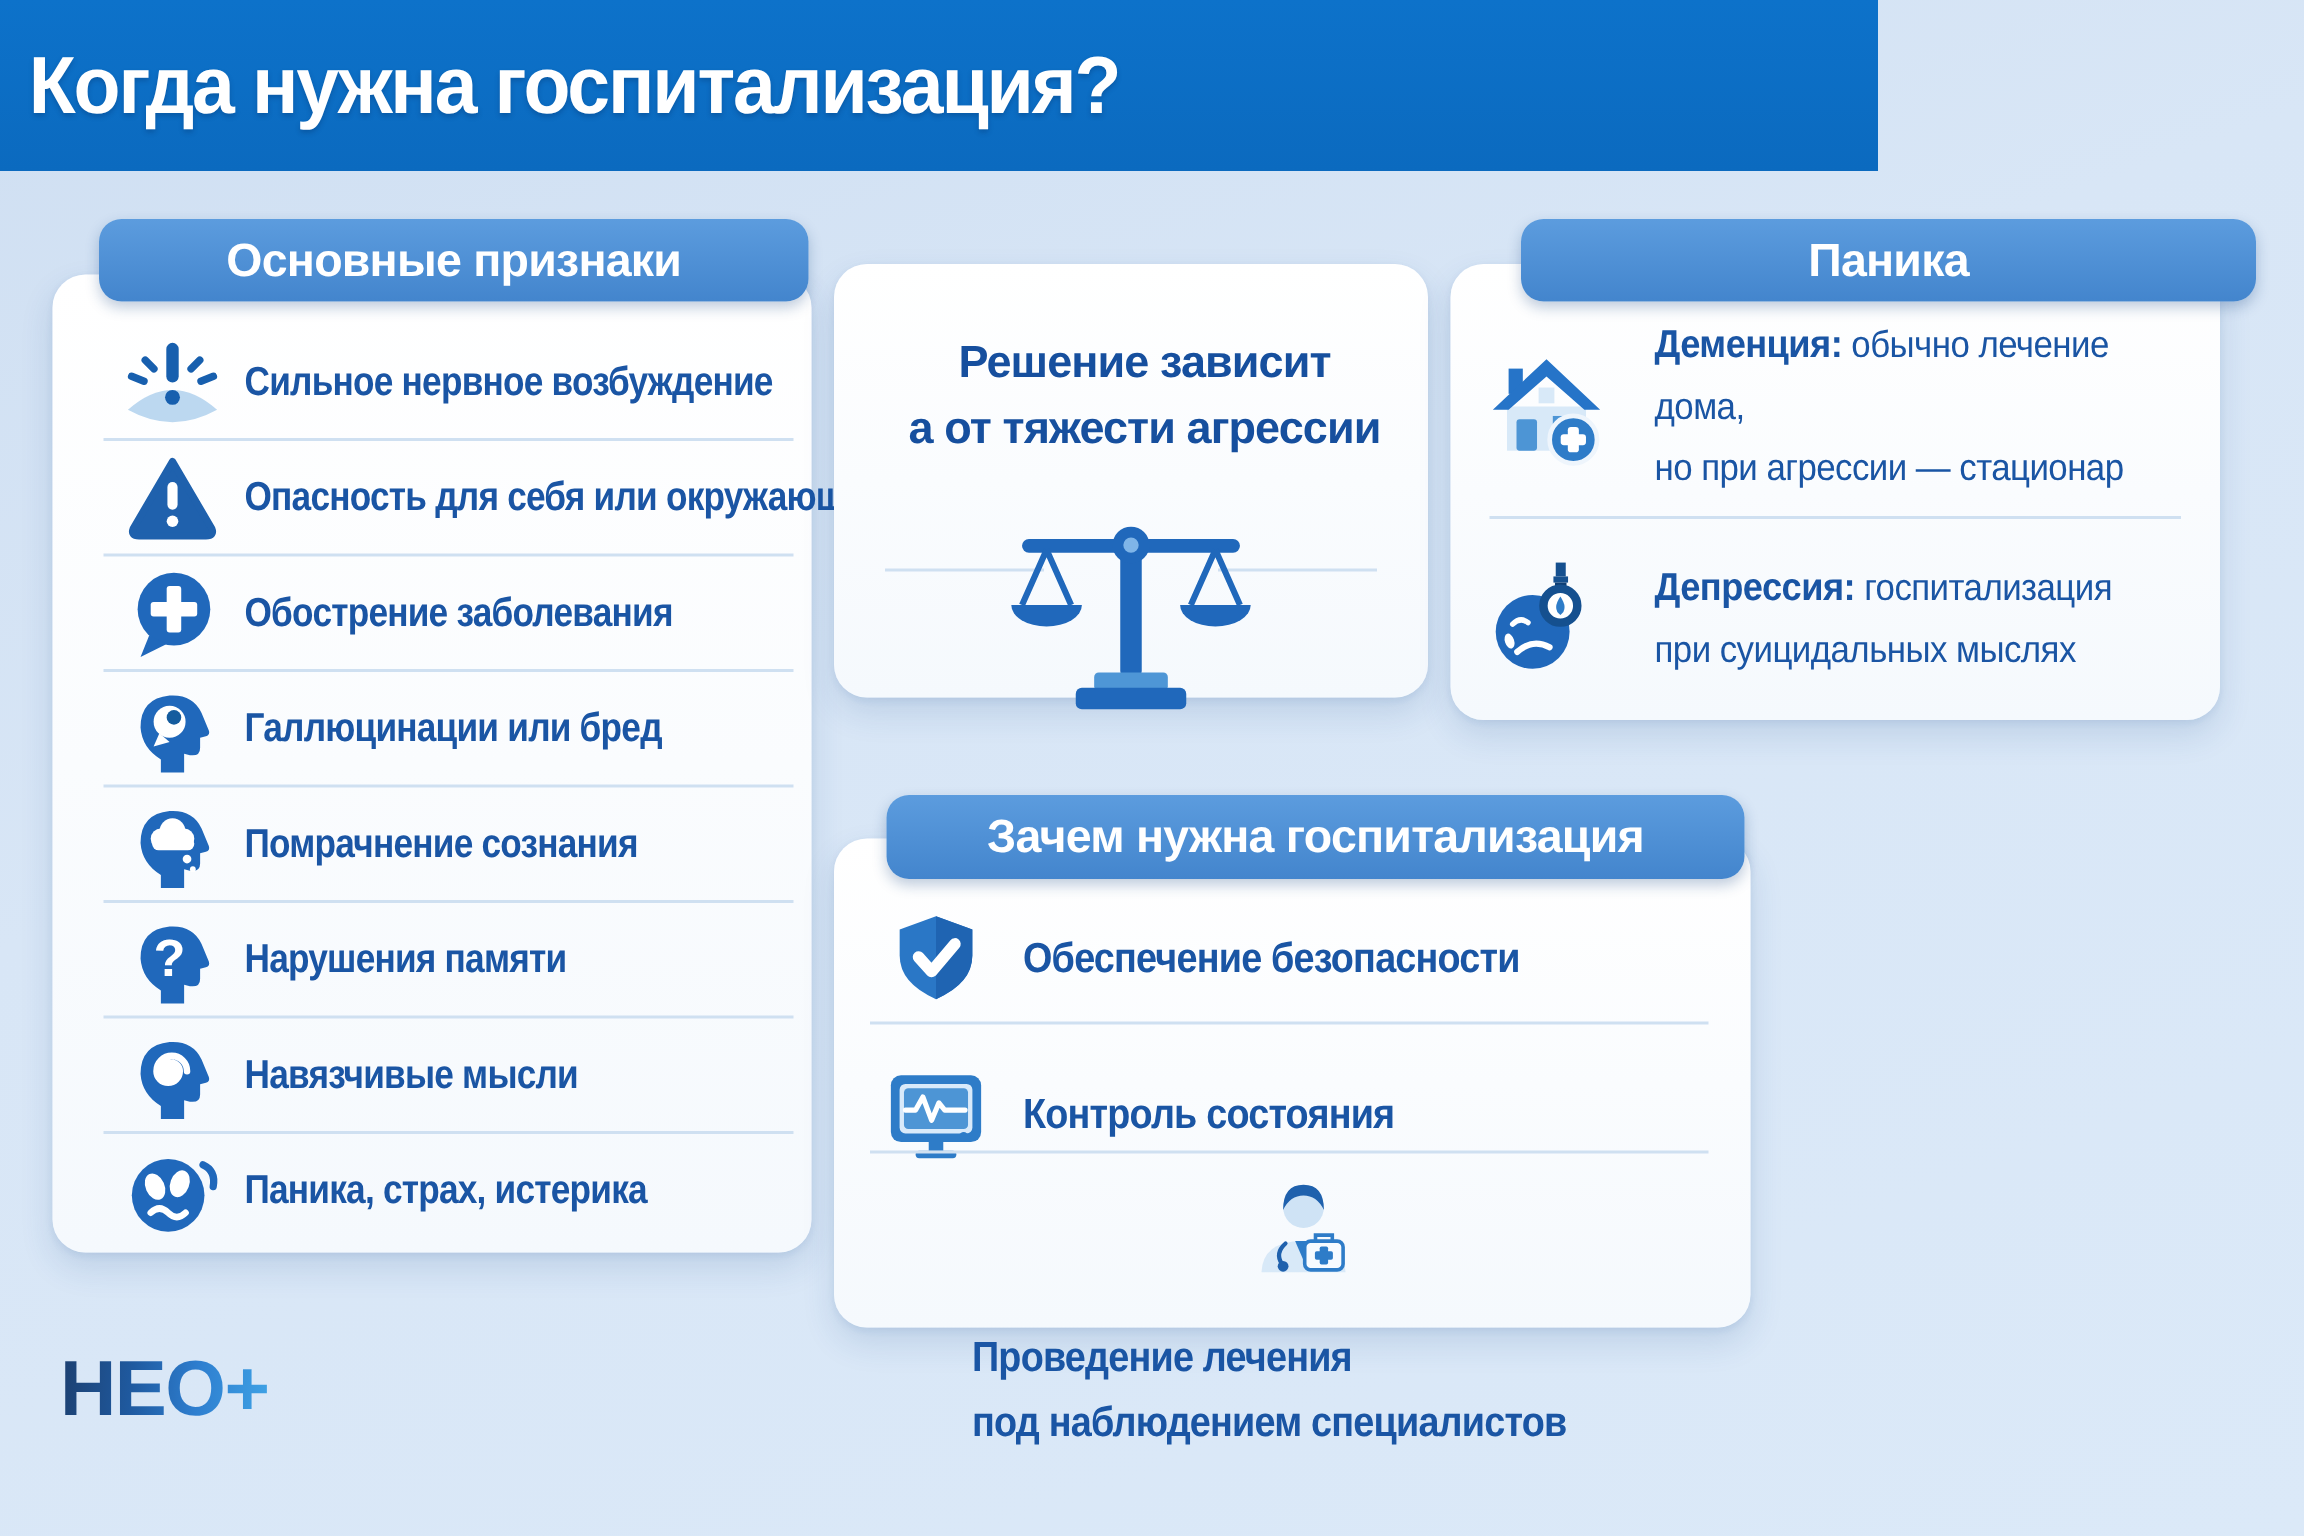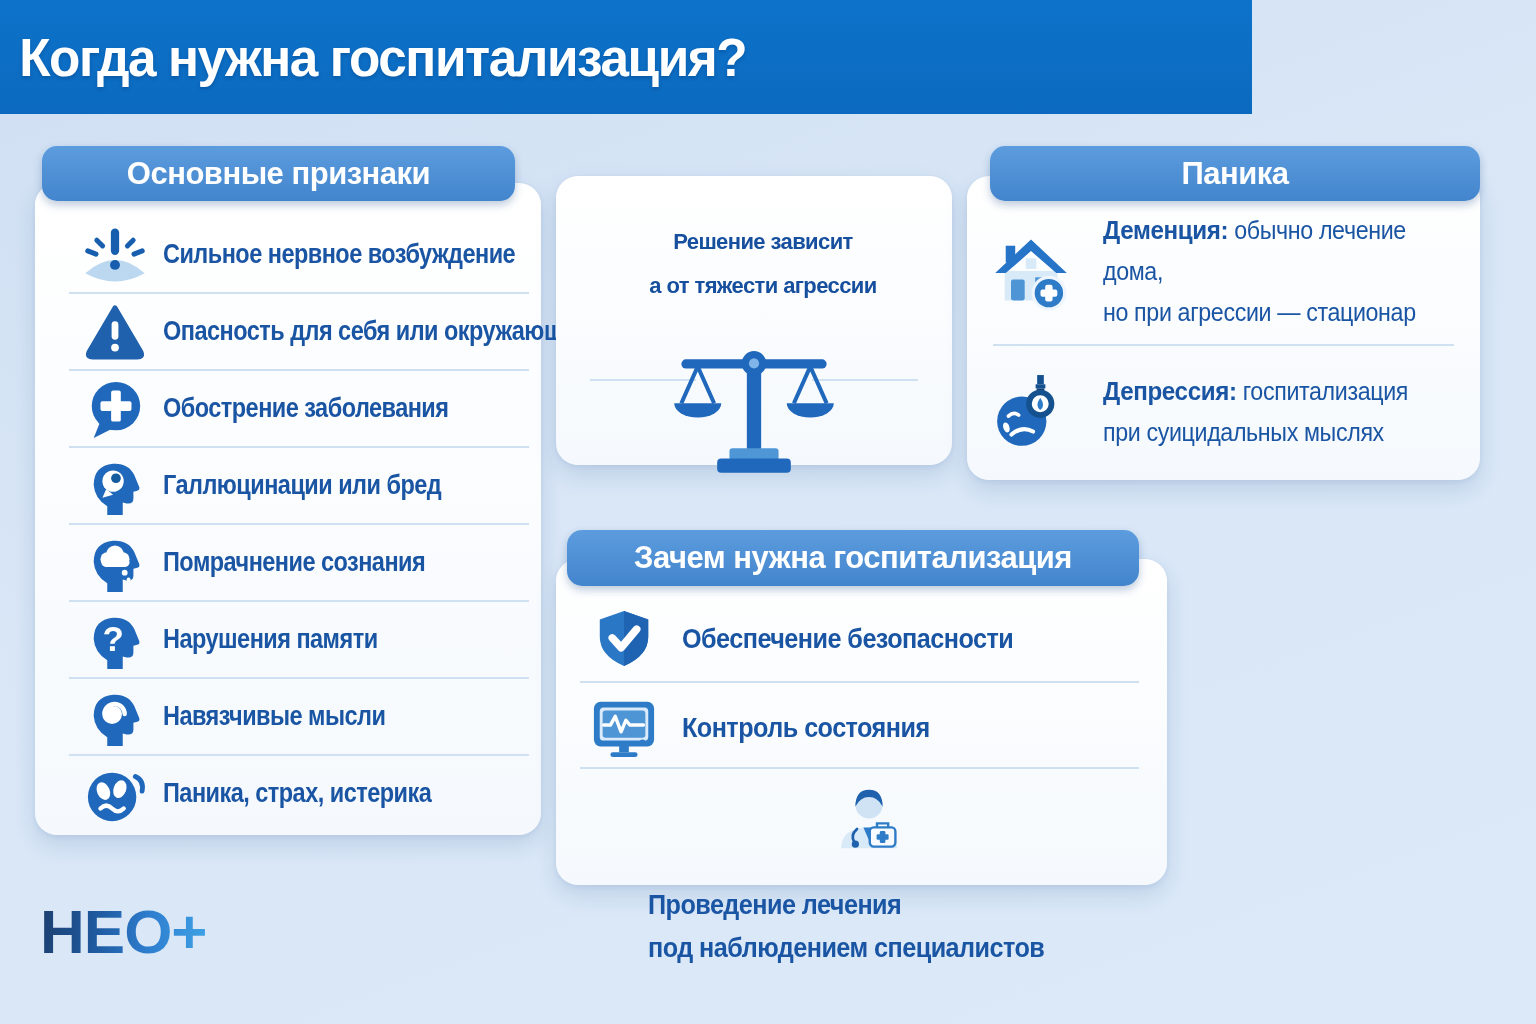--- a/index.html
+++ b/index.html
@@ -17,21 +17,21 @@
   .header-title {
     color:#ffffff; font-size:54px; font-weight:700; letter-spacing:-1.5px;
     transform:scaleX(.95); text-shadow:0 2px 4px rgba(0,40,90,.28);
   }
   
   .pill {
     position:absolute; z-index:3;
     background:linear-gradient(180deg,#5c9cde 0%,#4385cd 100%);
     border-radius:15px; box-shadow:0 4px 9px rgba(20,70,130,.28);
     display:flex; align-items:center; justify-content:center;
-    color:#fff; font-size:31px; font-weight:700; letter-spacing:-0.5px;
+    color:#fff; font-size:31px; font-weight:700; letter-spacing:-0.5px;margin-left:24px;
   }
   .card {
     position:absolute; z-index:2;
     background:linear-gradient(180deg,#ffffff 0%,#f5f9fd 100%);
     border-radius:22px;
     box-shadow:0 10px 22px rgba(30,80,140,.14), 0 2px 5px rgba(30,80,140,.08);
   }
   .divider { background:#cfe0f1; height:2px; }
   
   .signs-pill  { left:42px;  top:146px; width:473px; height:55px; }
@@ -40,21 +40,21 @@
   .sign-row    { height:75px; flex:none; display:flex; align-items:center; padding-left:32px; }
   .sign-icon-wrap { width:96px; flex:none; display:flex; align-items:center; justify-content:center; }
   .sign-label  {
     color:#1a55a4; font-size:27px; font-weight:700; letter-spacing:-0.6px;
     white-space:nowrap; transform:scaleX(.87); transform-origin:left center;
   }
   .sign-divider { flex:none; margin:0 12px 0 34px; }
   
   .decision-card { left:556px; top:176px; width:396px; height:289px; }
   .decision-lines { padding-top:44px; text-align:center; }
-  .decision-line  { color:#164f9e; font-size:22px; font-weight:700; line-height:44px; letter-spacing:-0.6px;margin-left:18px; }
+  .decision-line  { color:#164f9e; font-size:30px; font-weight:700; line-height:44px; letter-spacing:-0.6px;margin-left:18px; }
   .scale-rule-left  { position:absolute; top:203px; left:34px;  width:106px; }
   .scale-rule-right { position:absolute; top:203px; right:34px; width:106px; }
   .scales-wrap { position:absolute; left:50%; transform:translateX(-50%); top:170px; width:176px; height:133px; }
   
   .examples-pill { left:990px; top:146px; width:490px; height:55px; }
   .examples-card { left:967px; top:176px; width:513px; height:304px; }
   .ex-row  { position:absolute; left:20px; right:12px; display:flex; align-items:center; gap:28px; }
   .ex-row1 { top:40px;  height:110px; }
   .ex-row2 { top:186px; height:100px; }
   .ex-icon-wrap { width:88px; flex:none; display:flex; align-items:center; justify-content:center; }
@@ -62,33 +62,33 @@
     color:#1a55a4; font-size:25px; line-height:41px; letter-spacing:-0.4px; width:382px;
     transform:scaleX(.93); transform-origin:left center;
   }
   .ex-term { font-weight:700; font-size:26px; }
   .ex-divider { position:absolute; top:168px; left:26px; right:26px; }
   
   .purpose-pill { left:567px; top:530px; width:572px; height:56px; }
   .purpose-card { left:556px; top:559px; width:611px; height:326px; }
   .p-row { position:absolute; left:32px; right:18px; display:flex; align-items:center; gap:22px; }
   .p-row1 { top:42px;  height:74px; }
-  .p-row2 { top:129px; height:78px; }
+  .p-row2 { top:144px; height:78px; }
   .p-row3 { top:214px; height:104px;flex-direction:column; }
   .p-icon-wrap { width:72px; flex:none; display:flex; align-items:center; justify-content:center; }
   .p-line {
     color:#1a55a4; font-size:28px; font-weight:700; line-height:43px; letter-spacing:-0.6px;
     white-space:nowrap; transform:scaleX(.9); transform-origin:left center;
   }
   .p-divider1 { position:absolute; top:122px; left:24px; right:28px; }
   .p-divider2 { position:absolute; top:208px; left:24px; right:28px; }
   
   .logo {
     position:absolute; left:40px; top:896px;
-    font-size:62px; font-weight:800; letter-spacing:-1px; color:#2468b4;
+    font-size:52px; font-weight:800; letter-spacing:-1px; color:#2468b4;
   }
   @supports (-webkit-background-clip:text) {
     .logo {
       background:linear-gradient(95deg,#1c3f6f 0%,#1f5aa0 35%,#2e7ecf 65%,#3fa3e6 100%);
       -webkit-background-clip:text; background-clip:text; color:transparent;
     }
   }
 </style>
 </head>
 <body>

